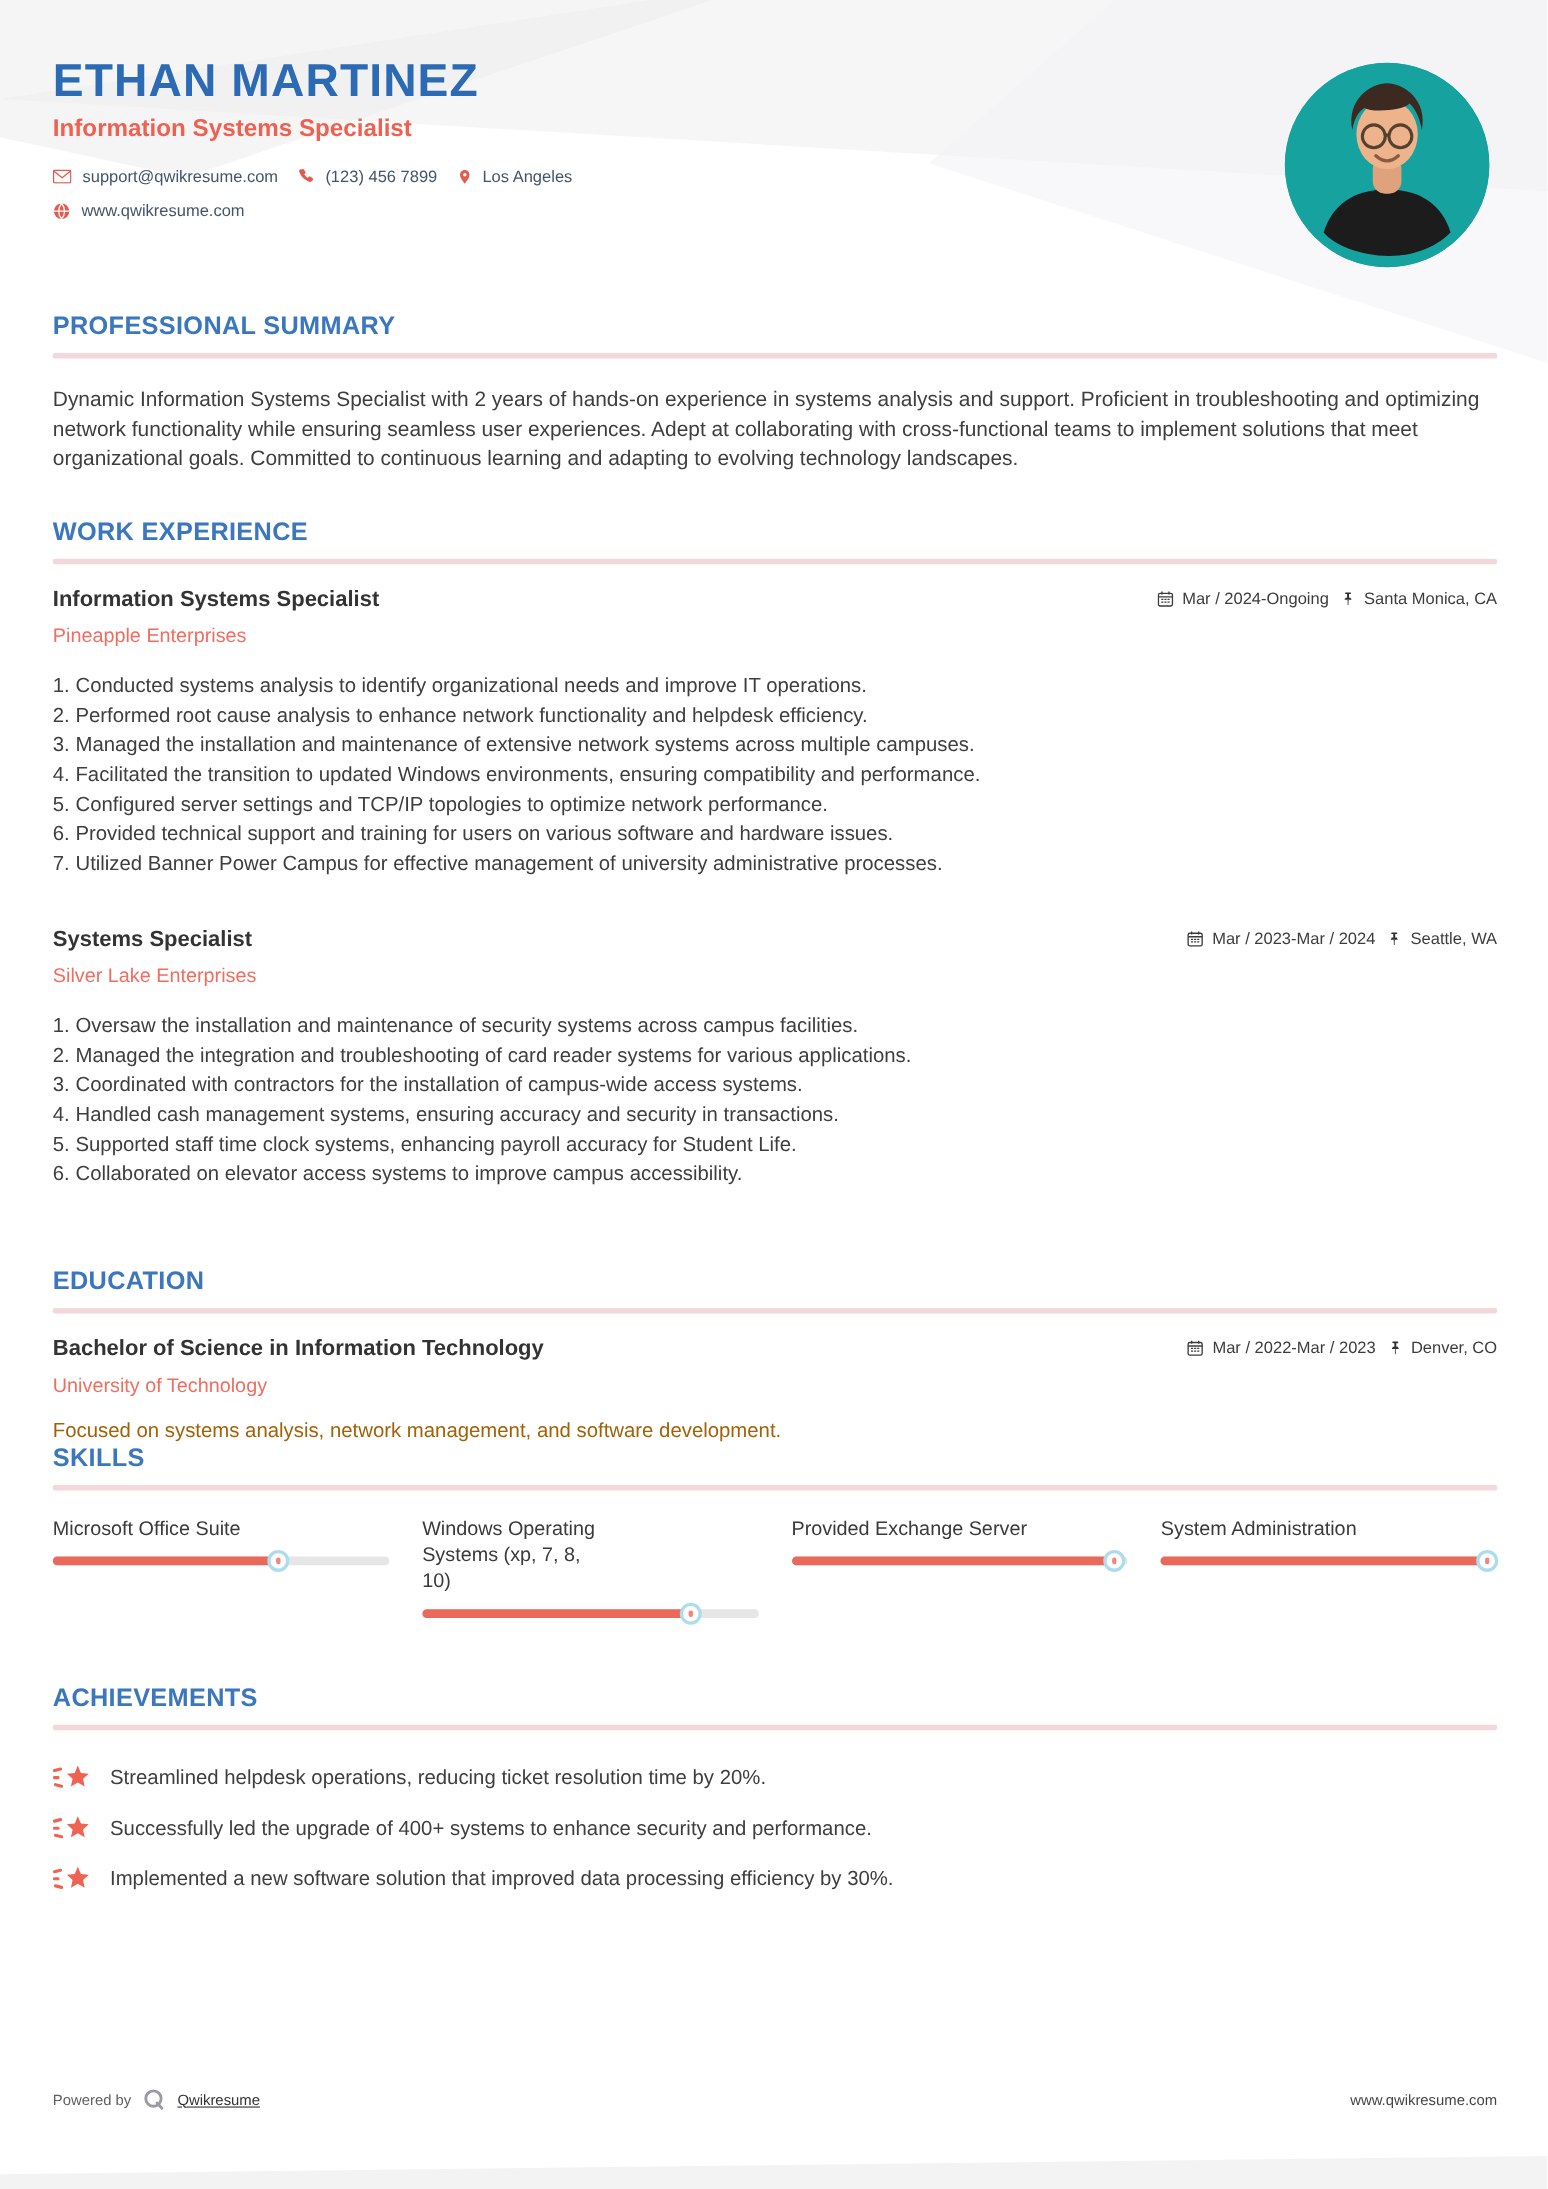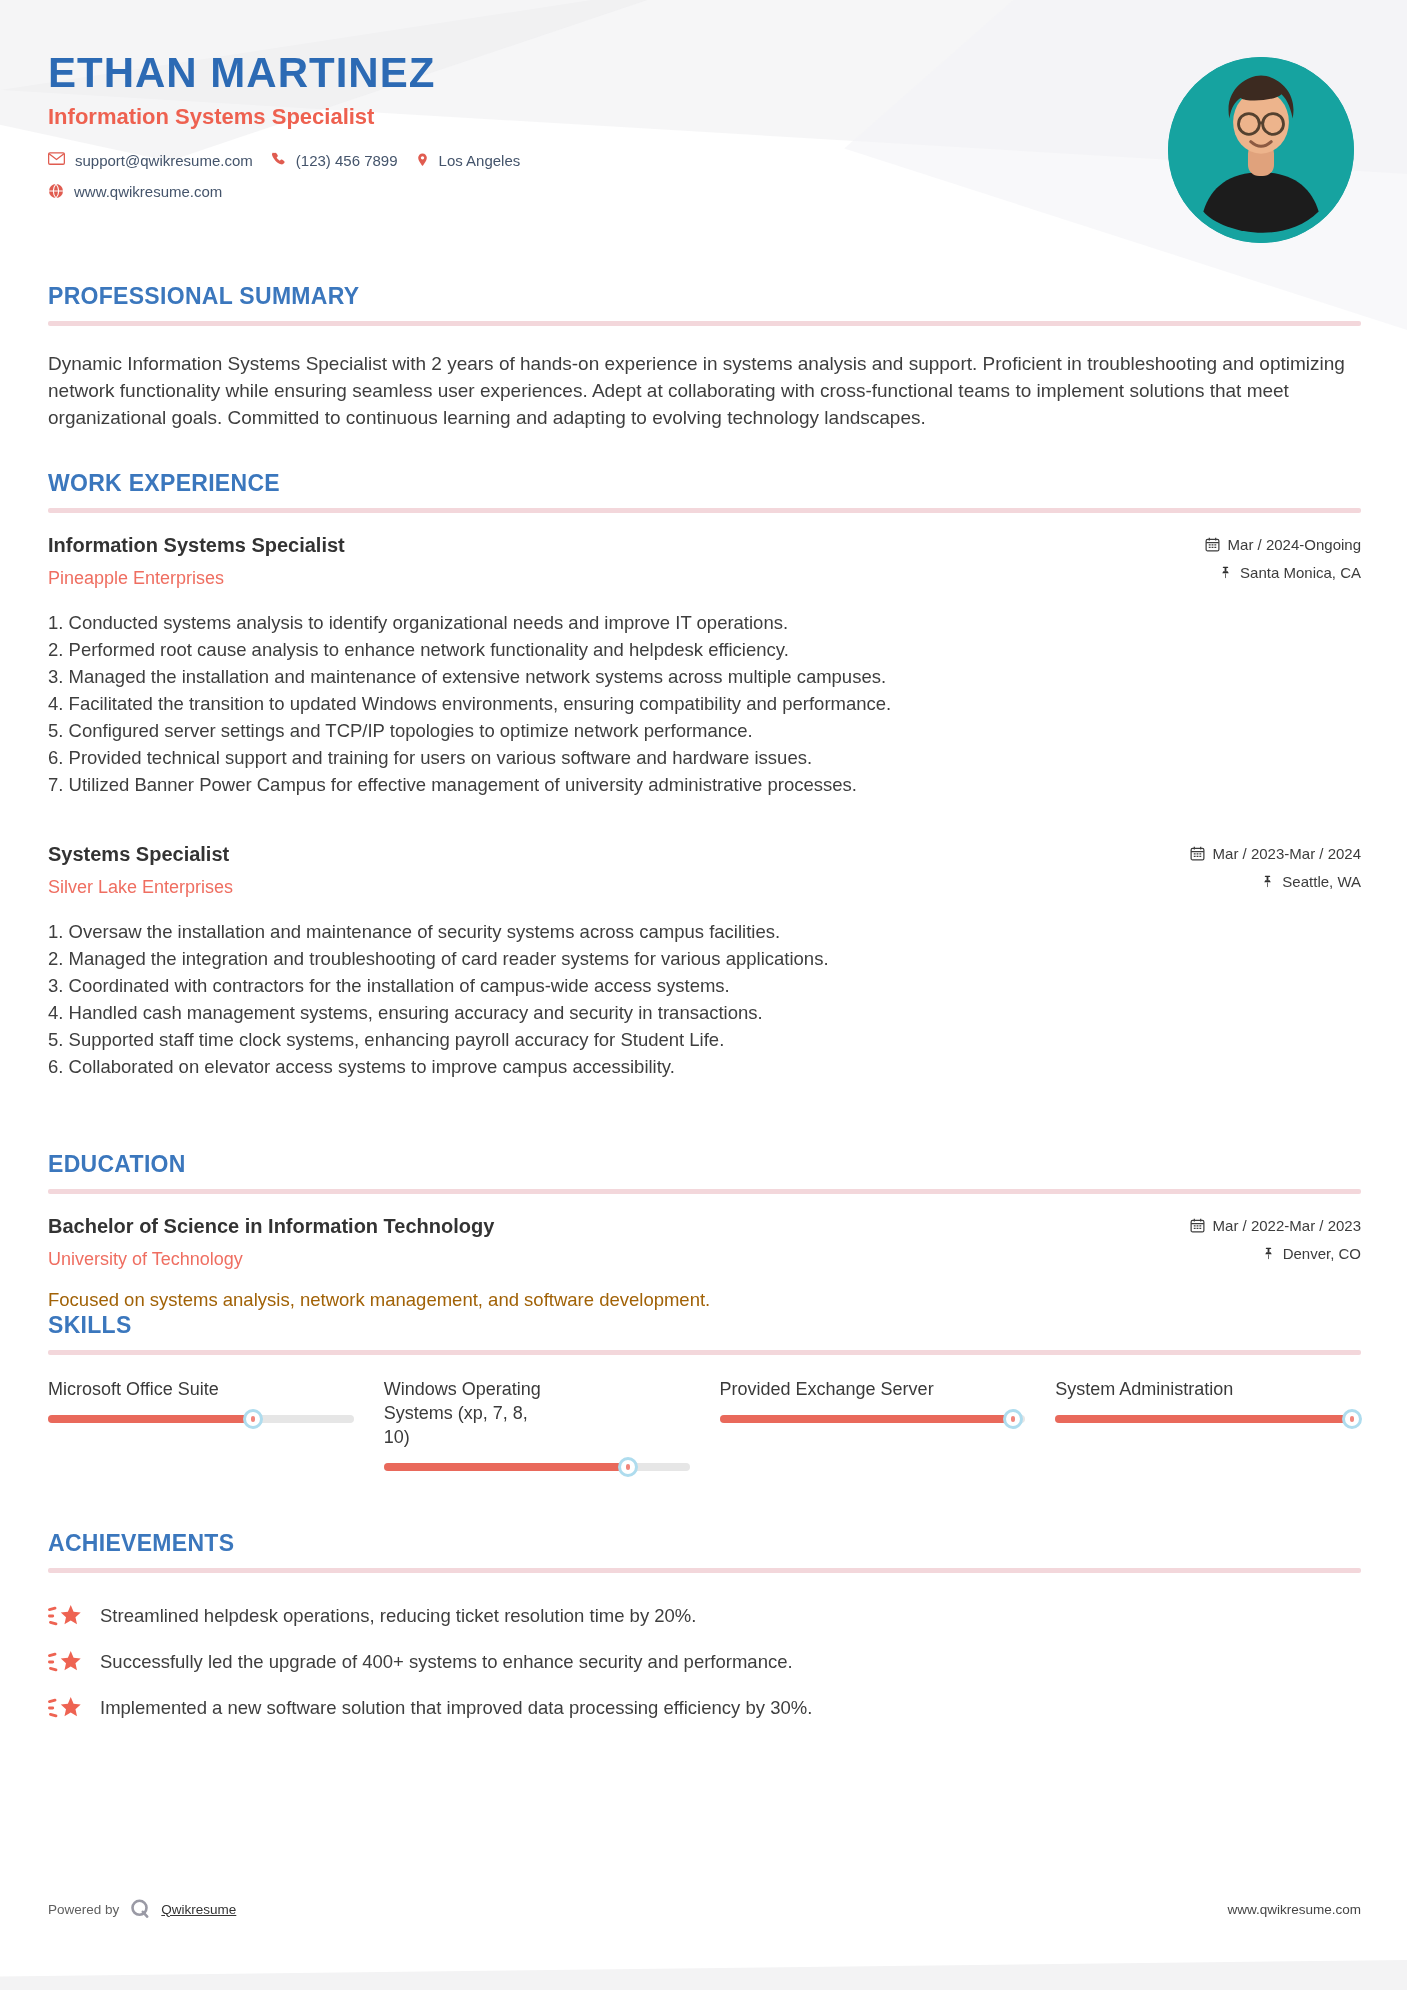--- a/index.html
+++ b/index.html
@@ -24,21 +24,21 @@
           clip-path:polygon(0 55%, 100% 0, 100% 100%, 0 100%); }
 
   .content { position:relative; z-index:2; }
 
   
   header { position:relative; padding:50px 46px 0 48px; }
   .name { font-size:42px; line-height:46px; font-weight:700; letter-spacing:1px; color:#2c6ab4; margin:0; }
   .role { font-size:22px; line-height:26px; font-weight:700; color:#ee6150; margin-top:8px; }
   .contact { margin-top:22px; display:flex; flex-direction:column; gap:14px; font-size:15px; color:#44546b; }
   .contact-row { display:flex; align-items:center; }
-  .contact-item { display:flex; gap:10px; margin-right:18px; }
+  .contact-item { display:flex; align-items:center; gap:10px; margin-right:18px; }
   .contact-item svg { flex:0 0 auto; display:block; }
 
   .avatar {
     position:absolute; top:57px; left:1168px; width:186px; height:186px;
     border-radius:50%; background:#16a3a0; overflow:hidden;
   }
   .avatar svg { width:100%; height:100%; display:block; }
 
   
   .sec { margin-left:48px; margin-right:46px; }
@@ -47,21 +47,21 @@
 
   .sec-summary { margin-top:84px; }
   .summary-text { margin:24px 0 0 0; font-size:19px; line-height:27px; color:#3e3e3e; }
 
   .sec-work { margin-top:40px; }
   .job { margin-top:20px; }
   .job + .job { margin-top:44px; }
   .job-head { display:flex; justify-content:space-between; align-items:flex-start; }
   .job-title-text { font-size:20px; line-height:24px; font-weight:700; color:#333333; }
   .company { margin-top:10px; font-size:18px; line-height:22px; color:#ef6e61; }
-  .meta { display:flex; flex-direction:column; gap:11px; align-items:flex-end; padding-top:3px;margin-left:32px; }
+  .meta { display:flex; flex-direction:row; gap:11px; align-items:flex-end; padding-top:3px;margin-left:32px; }
   .meta-row { display:flex; align-items:center; gap:8px; font-size:15px; color:#3c3c3c; }
   .meta-row svg { display:block; }
   .job ol { margin:20px 0 0 0; padding:0; list-style:decimal inside; font-size:18.5px; line-height:27px; color:#3e3e3e; }
   .job ol li { margin:0; }
 
   .sec-education { margin-top:72px; }
   .edu-desc { margin:16px 0 0 0; font-size:18.5px; line-height:27px; color:#a16207; }
 
   .sec-skills { }
   .skills-grid { margin-top:22px; display:grid; grid-template-columns:repeat(4,1fr); column-gap:30px; align-items:start; }

